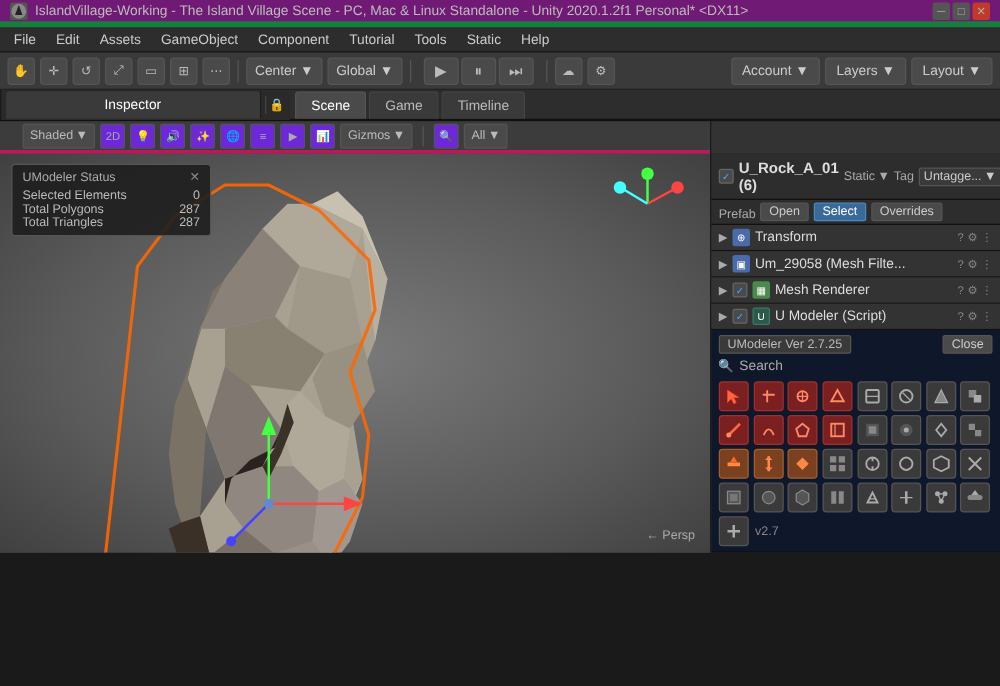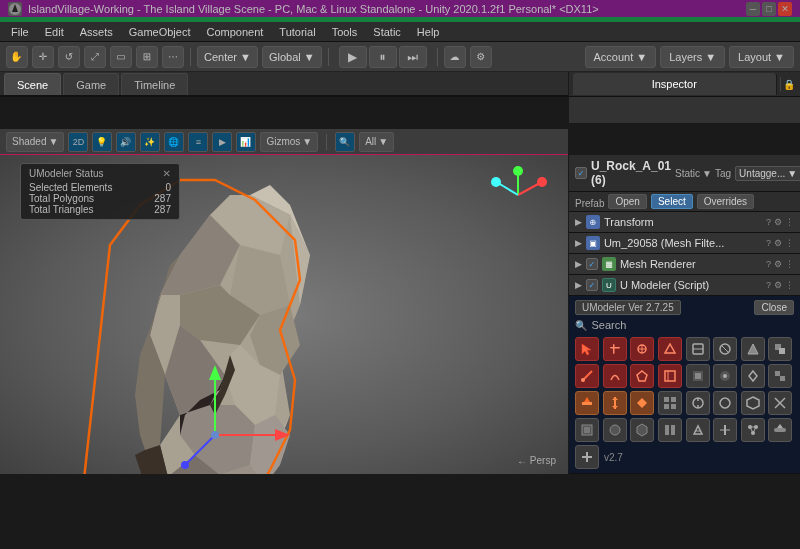--- a/index.html
+++ b/index.html
@@ -99,28 +99,27 @@
       margin-right: 2px;
     }
     .tab.active { background: #4a4a4a; color: #fff; border-color: #555; }
 
     
     #toolbar2 {
       height: 26px;
       background: #3c3c3c;
       display: flex;
       align-items: center;
-      padding: 0 6px;
+      padding: 0 18px;
       gap: 4px;
-      border-bottom: 1px solid #be185d;
-      margin-top: 32px;
+      border-bottom: 3px solid #be185d;
     }
     .tb2-btn {
       height: 20px; width: 20px;
-      background: #0c4a6e;
+      background: #6d28d9;
       border: 1px solid #555;
       border-radius: 2px;
       display: flex; align-items: center; justify-content: center;
       font-size: 9px; color: #aaa;
       cursor: pointer;
     }
     .tb2-dropdown {
       height: 20px;
       background: #4a4a4a;
       border: 1px solid #555;
@@ -155,21 +154,21 @@
     
     #rock-svg {
       position: absolute;
       top: 10px; left: 30px;
       width: 460px; height: 390px;
     }
 
     
     #umodeler-status {
       position: absolute;
-      top: 8px; left: 20px;
+      top: 8px; left: 9px;
       background: rgba(30,30,30,0.9);
       border: 1px solid #555;
       border-radius: 3px;
       padding: 4px 8px;
       min-width: 160px;
       z-index: 10;
     }
     #umodeler-status .status-header {
       display: flex; align-items: center; justify-content: space-between;
       margin-bottom: 3px; color: #aaa; font-size: 10px;
@@ -361,38 +360,38 @@
       <span>▼</span>
     </div>
     <div class="acct-btn">
       <span>Layout</span>
       <span>▼</span>
     </div>
   </div>
 </div>
 
 <div style="display:flex; background:#2d2d2d; border-bottom:1px solid #111;">
+  <div style="width:232px; background:#2a2a2a; display:flex; align-items:center; border-left:1px solid #1a1a1a; padding:0 4px;">
+    <div class="insp-tab active" style="padding: 0 8px; height:22px; display:flex; align-items:center; font-size:11px; color:#fff; background:#3a3a3a; border-radius:3px 3px 0 0; cursor:pointer;">
+      <span>Inspector</span>
+    </div>
+    <div style="width:1px; height:14px; background:#444; margin:0 3px;"></div>
+    <span style="font-size:10px;color:#888; cursor:pointer;">🔒</span>
+  </div>
+
   <div id="tabbar" style="display:flex; align-items:flex-end; flex:1; padding: 2px 4px 0 4px;">
     <div class="tab active">
       <span>Scene</span>
     </div>
     <div class="tab">
       <span>Game</span>
     </div>
     <div class="tab">
       <span>Timeline</span>
     </div>
-  </div>
-
-  <div style="width:232px; background:#2a2a2a; display:flex; align-items:center; border-left:1px solid #1a1a1a; padding:0 4px;">
-    <div class="insp-tab active" style="padding: 0 8px; height:22px; display:flex; align-items:center; font-size:11px; color:#fff; background:#3a3a3a; border-radius:3px 3px 0 0; cursor:pointer;">
-      <span>Inspector</span>
-    </div>
-    <div style="width:1px; height:14px; background:#444; margin:0 3px;"></div>
-    <span style="font-size:10px;color:#888; cursor:pointer;">🔒</span>
   </div>
 </div>
 
 <div style="display:flex; flex-direction:column; flex:1;">
 
   <div style="display:flex;">
     <div id="toolbar2" style="flex:1;">
       <div class="tb2-dropdown">
         <span>Shaded</span>
         <span>▼</span>

